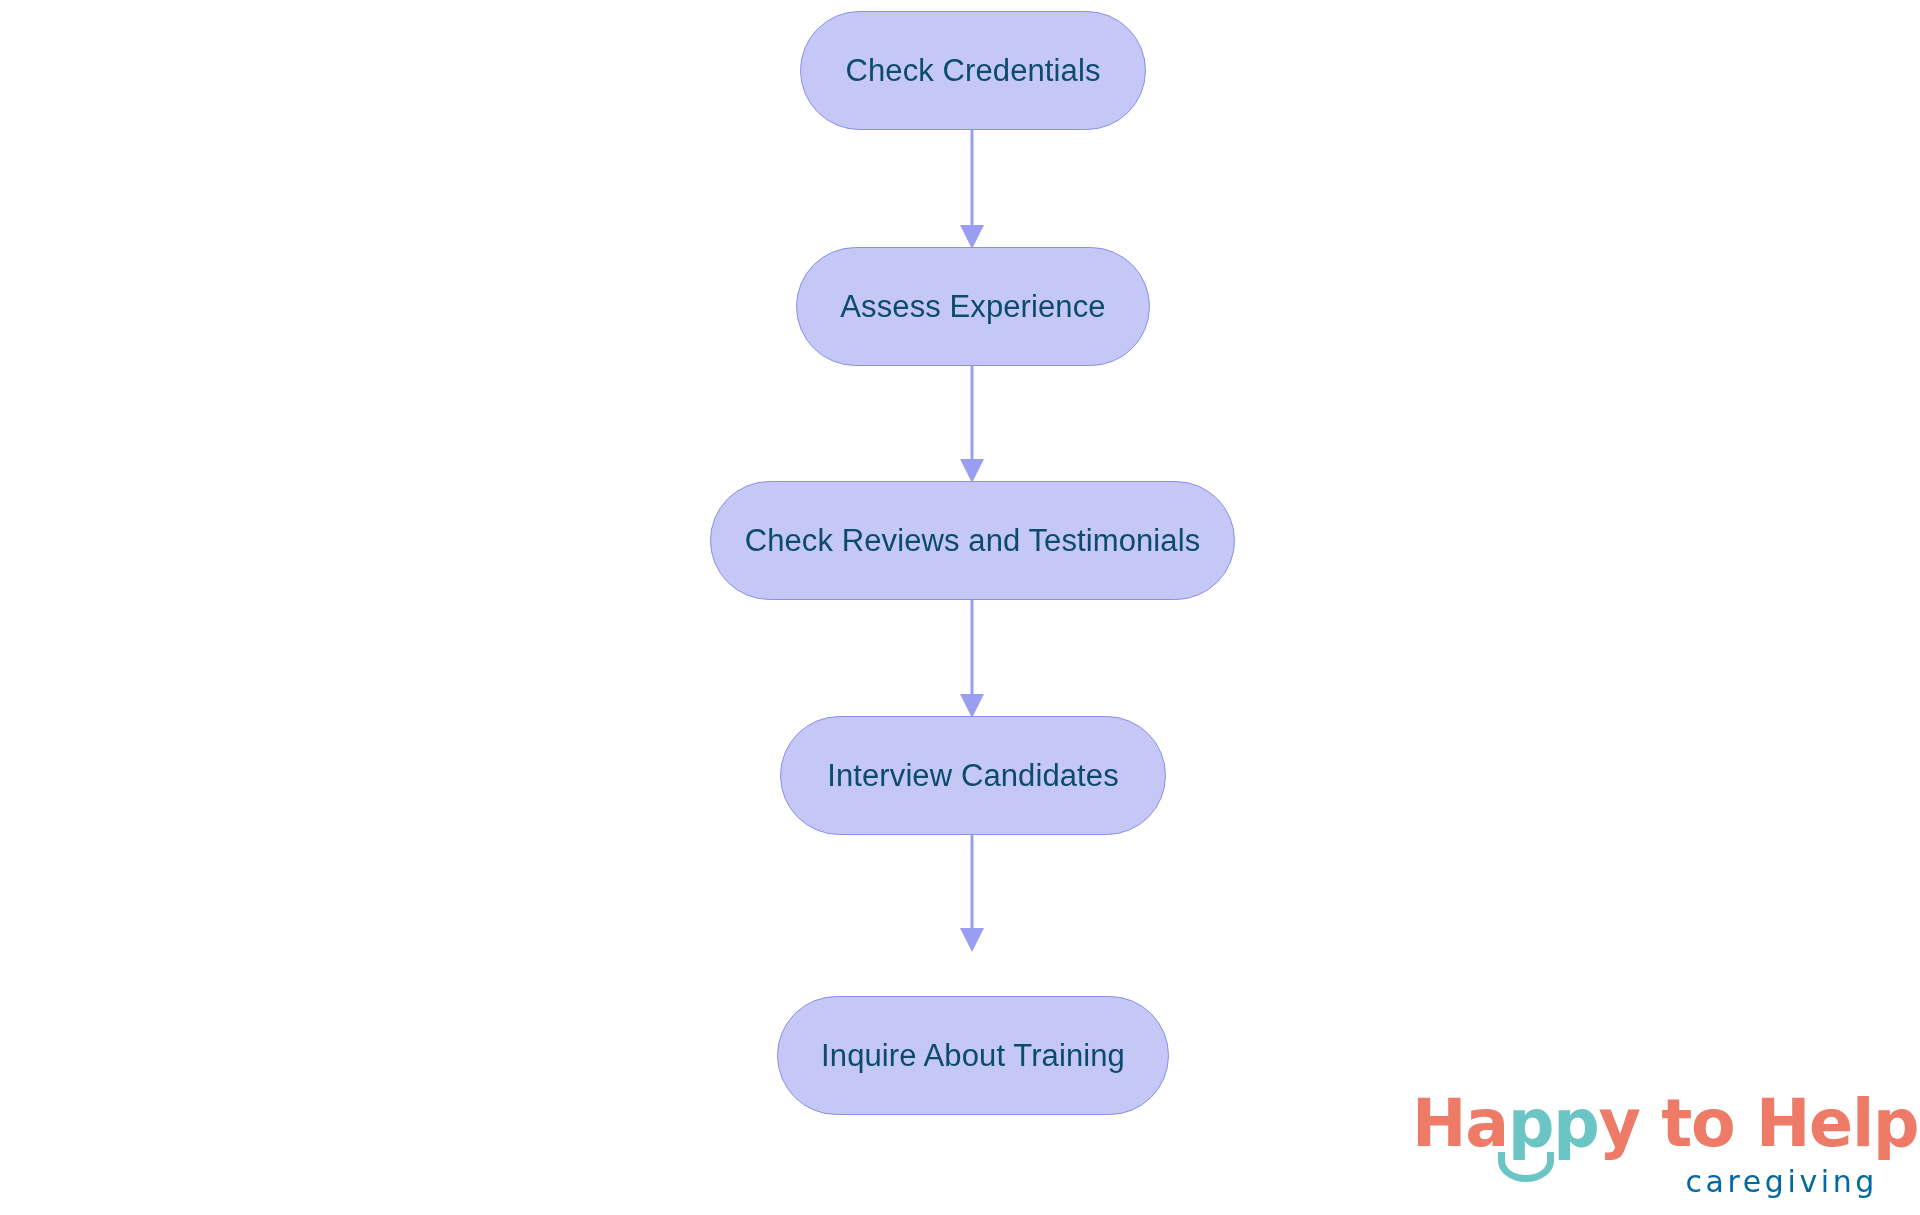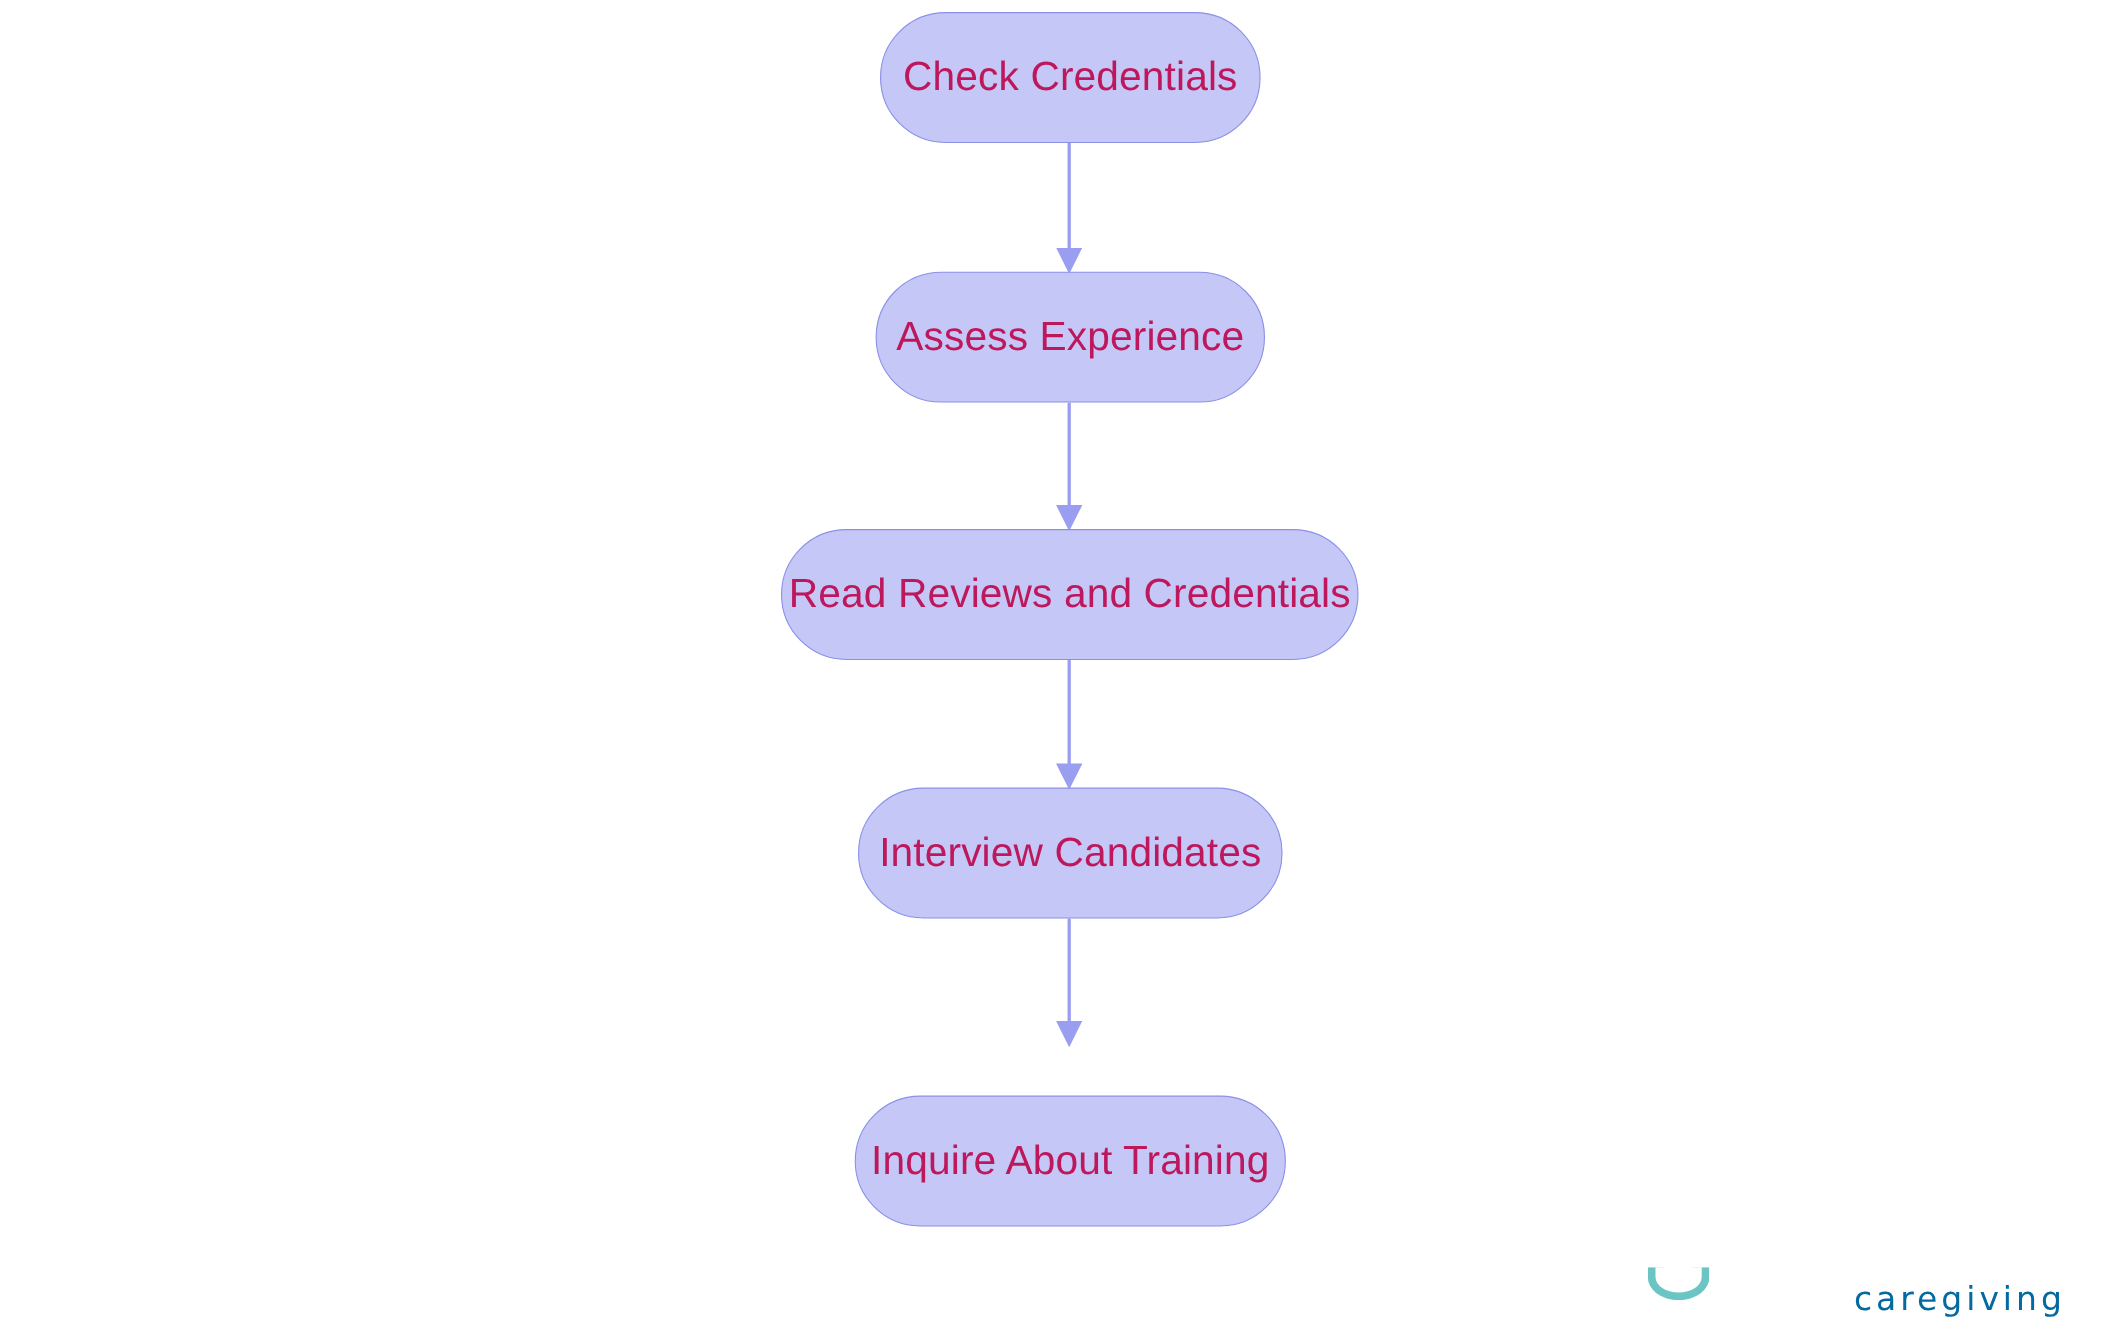--- a/index.html
+++ b/index.html
@@ -36,22 +36,22 @@
     box-sizing: border-box;
     background: #c5c8f7;
     border: 1.6px solid #8a8fe8;
     border-radius: 60px;
     display: flex;
     align-items: center;
     justify-content: center;
     text-align: center;
   }
   .node-label {
-    color: #be185d;
-    font-size: 37px;
+    color: #0c4a6e;
+    font-size: 31px;
     font-weight: 400;
     letter-spacing: 0.1px;
     line-height: 1.15;
     white-space: nowrap;
     font-family: "Liberation Sans", "DejaVu Sans", sans-serif;
   }
 
   .edge-svg {
     position: absolute;
     left: 0;
@@ -131,31 +131,32 @@
 
     <div class="node" style="left:800px; top:11px; width:346px; height:119px;">
       <span class="node-label">Check Credentials</span>
     </div>
 
     <div class="node" style="left:796px; top:247px; width:354px; height:119px;">
       <span class="node-label">Assess Experience</span>
     </div>
 
     <div class="node" style="left:710px; top:481px; width:525px; height:119px;">
-      <span class="node-label">Read Reviews and Credentials</span>
+      <span class="node-label">Check Reviews and Testimonials</span>
     </div>
 
     <div class="node" style="left:780px; top:716px; width:386px; height:119px;">
       <span class="node-label">Interview Candidates</span>
     </div>
 
     <div class="node" style="left:777px; top:996px; width:392px; height:119px;">
       <span class="node-label">Inquire About Training</span>
     </div>
 
   </div>
 
   <div class="logo">
+    <div class="logo-wordmark"><span class="lg-coral">Ha</span><span class="lg-teal">pp</span><span class="lg-coral">y to Help</span></div>
     <div class="logo-smile"></div>
     <div class="logo-sub">caregiving</div>
   </div>
 
 </div>
 
 </body></html>

